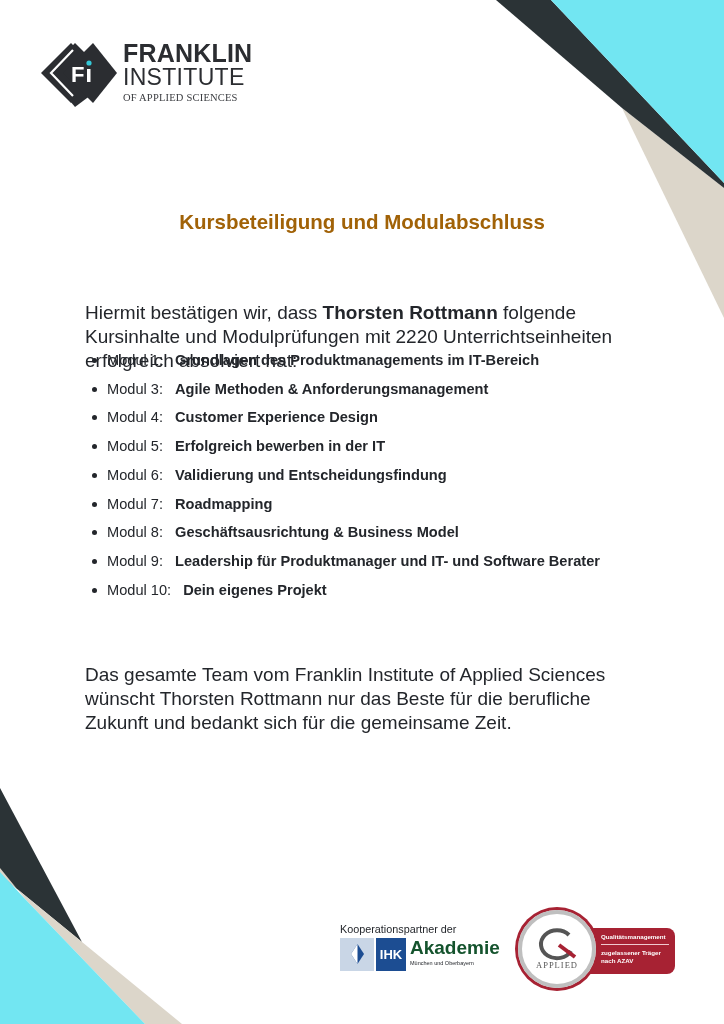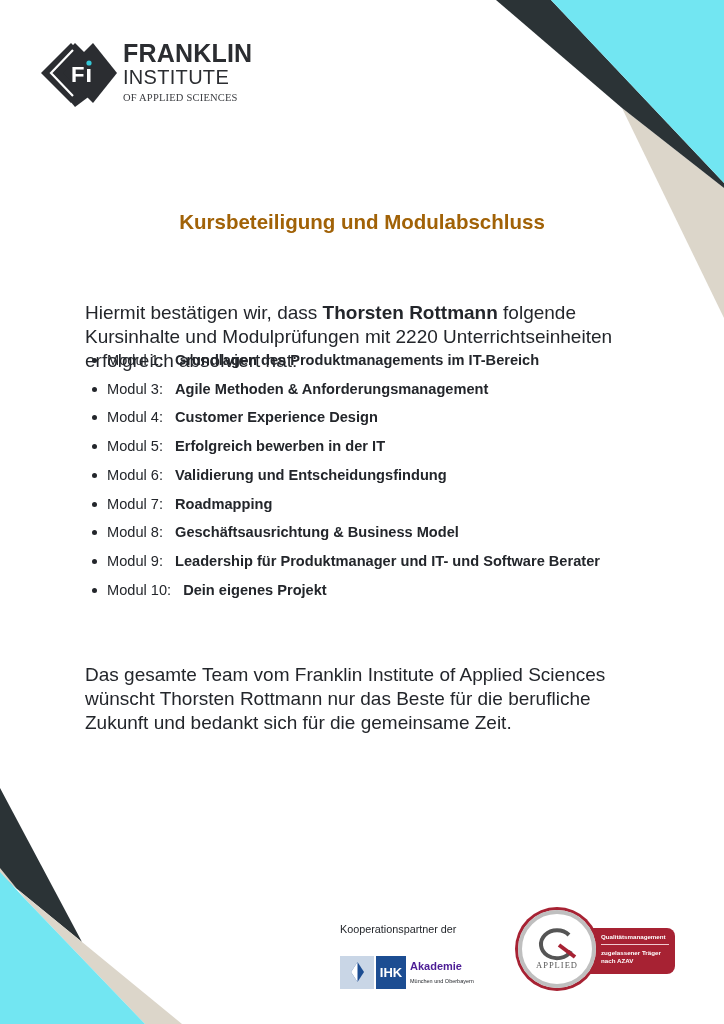--- a/index.html
+++ b/index.html
@@ -5,43 +5,43 @@
   * { margin: 0; padding: 0; box-sizing: border-box; }
   html, body { width: 724px; height: 1024px; background: #ffffff; overflow: hidden; }
   body { position: relative; font-family: "Liberation Sans", "DejaVu Sans", sans-serif; color: #23262b; }
 
   .deco { position: absolute; left: 0; top: 0; width: 724px; height: 1024px; pointer-events: none; }
 
   .logo { position: absolute; left: 33px; top: 37px; width: 230px; height: 75px; }
   .logo-mark { position: absolute; left: 0; top: 0; width: 86px; height: 72px; }
   .logo-text { position: absolute; left: 90px; top: 4px; }
   .logo-l1 { font-size: 25px; font-weight: 700; color: #2b2d31; letter-spacing: 0.2px; line-height: 24px; }
-  .logo-l2 { font-size: 20px; font-weight: 400; color: #2b2d31; letter-spacing: 0.3px; line-height: 24px; }
+  .logo-l2 { font-size: 23px; font-weight: 400; color: #2b2d31; letter-spacing: 0.3px; line-height: 24px; }
   .logo-l3 { font-size: 10.5px; font-weight: 400; color: #3a3c40; letter-spacing: 0.2px; line-height: 16px; margin-top: 1px; font-family: Liberation Serif, serif; }
 
   .title { position: absolute; left: 0; width: 724px; top: 210px; text-align: center; font-size: 20.5px; font-weight: 700; color: #a16207; }
 
   .intro { position: absolute; left: 85px; top: 262px; width: 560px; font-size: 19px; line-height: 24px; color: #23262b; margin-top: 39px; }
   .intro b { font-weight: 700; }
 
   .modules { position: absolute; left: 88px; top: 346px; width: 600px; list-style: none; }
   .modules li { position: relative; padding-left: 19px; font-size: 14.6px; line-height: 28.7px; color: #23262b; white-space: nowrap; }
   .modules li::before { content: ""; position: absolute; left: 4px; top: 12px; width: 5px; height: 5px; border-radius: 50%; background: #23262b; }
   .modules .lbl { font-weight: 400; }
   .modules .name { font-weight: 700; margin-left: 8px; }
 
   .closing { position: absolute; left: 85px; top: 663px; width: 560px; font-size: 19px; line-height: 24px; color: #23262b; }
 
   .partner { position: absolute; left: 340px; top: 922px; width: 140px; }
   .partner-label { font-size: 10.8px; color: #23262b; line-height: 14px; }
-  .ihk { position: relative; margin-top: 20px; width: 134px; height: 33px; }
+  .ihk { position: relative; margin-top: 2px; width: 134px; height: 33px; }
   .ihk-box { position: absolute; left: 0; top: 0; width: 34px; height: 33px; background: #c9d6e6; }
   .ihk-diamond { position: absolute; left: 11px; top: 6px; width: 13px; height: 20px; }
   .ihk-blue { position: absolute; left: 36px; top: 0; width: 30px; height: 33px; background: #1c4d92; color: #fff; font-weight: 700; font-size: 13px; line-height: 33px; text-align: center; }
-  .ihk-akad { position: absolute; left: 70px; top: 0; font-size: 11px; font-weight: 700; color: #4c1d95; line-height: 20px; }
+  .ihk-akad { position: absolute; left: 70px; top: 0; font-size: 19px; font-weight: 700; color: #14532d; line-height: 20px; }
   .ihk-sub { position: absolute; left: 70px; top: 21px; font-size: 5.5px; color: #23262b; line-height: 8px; white-space: nowrap; }
 
   .certqua { position: absolute; left: 513px; top: 905px; width: 170px; height: 90px; }
   .cq-ribbon { position: absolute; left: 70px; top: 23px; width: 92px; height: 46px; background: #a72233; border-radius: 0 8px 8px 0; }
   .cq-r1 { position: absolute; left: 88px; top: 28px; font-size: 6.2px; color: #fff; font-weight: 700; white-space: nowrap; }
   .cq-line { position: absolute; left: 88px; top: 39px; width: 68px; height: 1px; background: #f0c9cf; }
   .cq-r2 { position: absolute; left: 88px; top: 44px; font-size: 6.2px; line-height: 8px; color: #fff; font-weight: 700; white-space: nowrap; }
   .cq-circle { position: absolute; left: 0; top: 0; width: 88px; height: 88px; }
   .cq-word { position: absolute; left: 0; top: 55px; width: 88px; text-align: center; font-family: "Liberation Serif", serif; font-size: 8.5px; letter-spacing: 1px; color: #555; }
 </style>

